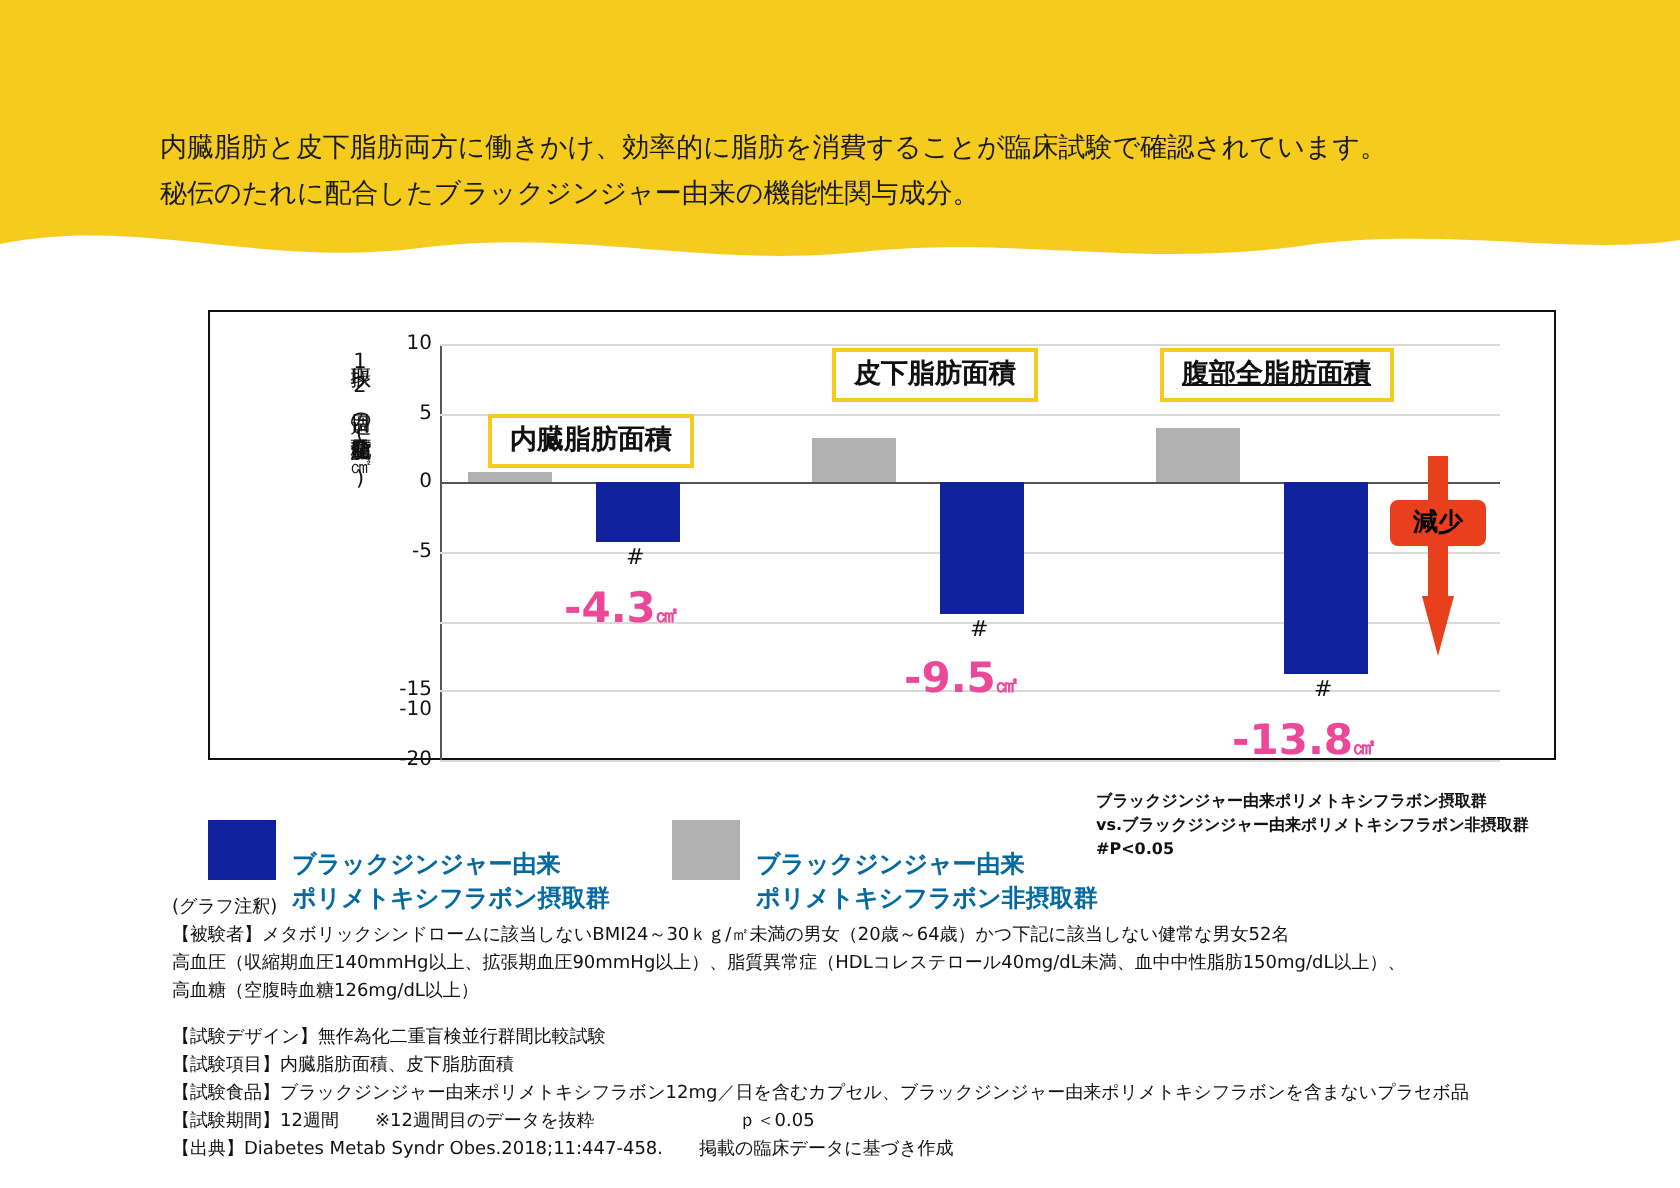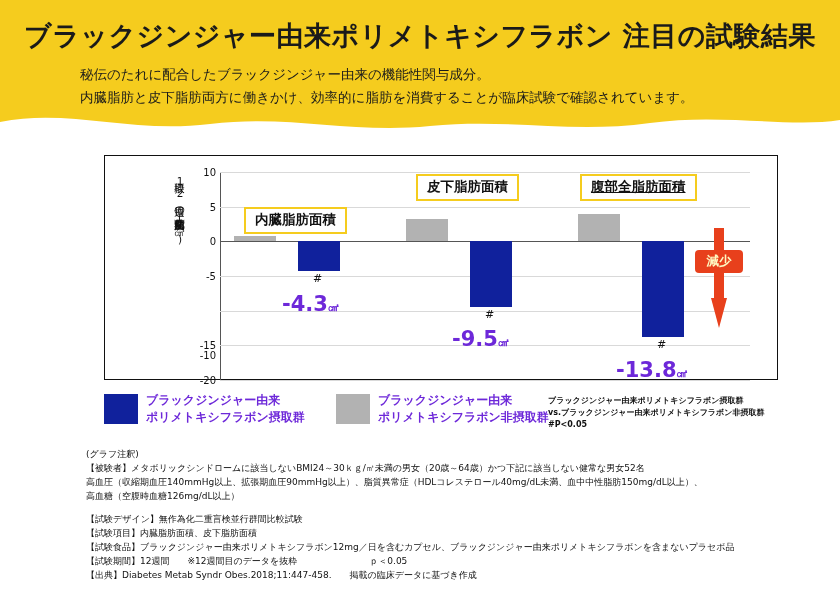--- a/index.html
+++ b/index.html
@@ -87,53 +87,54 @@
     white-space: nowrap;
     font-family: "DejaVu Sans", "Liberation Sans", sans-serif;
   }
   .hash {
     position: absolute;
     font-size: 11px; color: #111;
     font-family: "DejaVu Sans", "Liberation Sans", sans-serif;
   }
   .value {
     position: absolute;
-    font-size: 21px; font-weight: bold; color: #6d28d9;
+    font-size: 21px; font-weight: bold; color: #ec4899;
     white-space: nowrap;
     font-family: "DejaVu Sans", "Liberation Sans", sans-serif;
   }
   .value .unit { font-size: 11px; font-weight: bold; }
 
   
   .decrease {
     position: absolute; left: 690px; top: 228px; width: 58px; height: 105px;
   }
   .decrease-badge {
     position: absolute; top: 22px; left: 5px;
     width: 48px; height: 23px; border-radius: 4px;
-    background: #e8401c; color: #fef9c3;
+    background: #e8401c; color: #000000;
     font-size: 12.5px; font-weight: bold;
     display: flex; align-items: center; justify-content: center;
     font-family: "DejaVu Sans", "Liberation Sans", sans-serif;
   }
   .decrease-arrow {
     position: absolute; top: 0px; left: 21px; width: 16px; height: 100px;
   }
 
   
   .legend {
     position: absolute; left: 104px; top: 392px; width: 674px; height: 50px;
   }
   .legend-item { position: absolute; display: flex; align-items: center; }
   .legend-swatch { width: 34px; height: 30px; margin-right: 8px; }
   .legend-swatch.blue { background: #10219c; }
   .legend-swatch.gray { background: #b2b2b2; }
   .legend-text {
-    font-size: 12px; font-weight: bold; color: #6d28d9; line-height: 1.45;
-    font-family: "DejaVu Sans", "Liberation Sans", sans-serif;
+    font-size: 12px; font-weight: bold; color: #0369a1; line-height: 1.45;
+    font-family: "DejaVu Sans", "Liberation Sans", sans-serif;
+    margin-top: 32px;
   }
   .legend-note {
     position: absolute; right: 0; top: 3px; width: 230px;
     font-size: 8px; font-weight: bold; color: #111; line-height: 1.5;
     text-align: left;
     font-family: "DejaVu Sans", "Liberation Sans", sans-serif;
   }
 
   
   .notes {
@@ -141,24 +142,23 @@
     font-size: 9px; color: #111; line-height: 1.55;
     font-family: "DejaVu Sans", "Liberation Sans", sans-serif;
   }
   .notes .block { margin-bottom: 9px; }
   .notes .row { white-space: nowrap; }
 </style>
 </head>
 <body>
 
 <div class="header">
-  <div class="header-title">ブラックジンジャー由来ポリメトキシフラボン  注目の試験結果</div>
   <div class="header-sub">
+    <div>内臓脂肪と皮下脂肪両方に働きかけ、効率的に脂肪を消費することが臨床試験で確認されています。</div>
     <div>秘伝のたれに配合したブラックジンジャー由来の機能性関与成分。</div>
-    <div>内臓脂肪と皮下脂肪両方に働きかけ、効率的に脂肪を消費することが臨床試験で確認されています。</div>
   </div>
   <svg class="header-wave" viewBox="0 0 840 26" preserveAspectRatio="none">
     <path d="M0,14 C70,0 130,26 210,16 C290,6 350,26 430,18 C510,10 570,26 650,15 C720,5 790,20 840,12 L840,26 L0,26 Z" fill="#ffffff"></path>
   </svg>
 </div>
 
 <div class="chart-panel"></div>
 
 <div class="y-axis-title">摂取12週目の脂肪面積変化量(㎠)</div>
 

